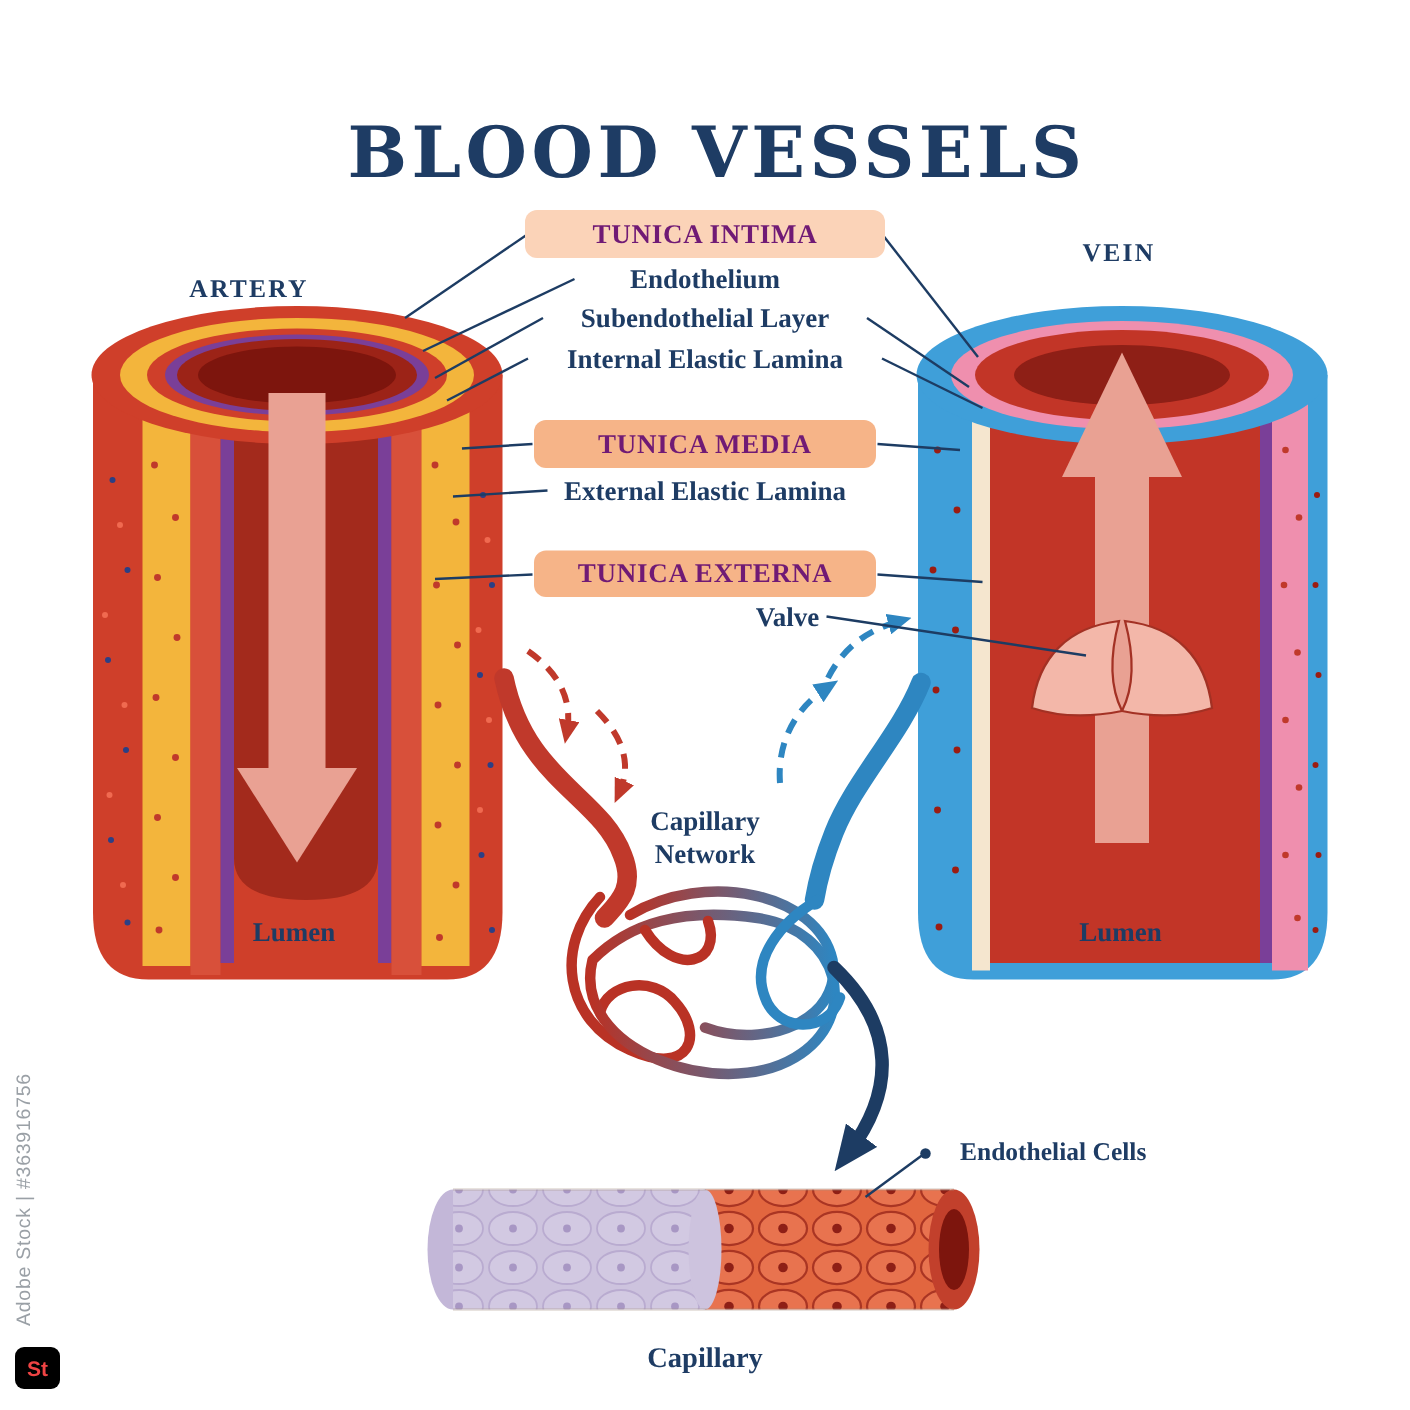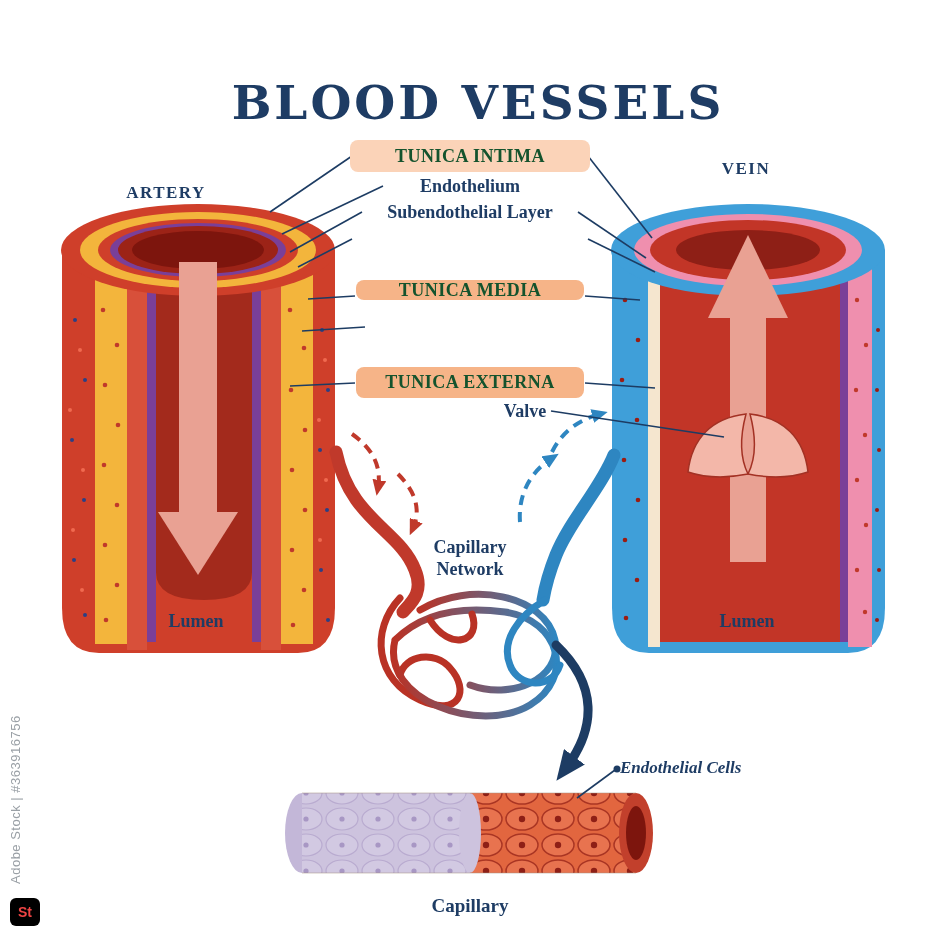--- a/index.html
+++ b/index.html
@@ -5,21 +5,21 @@
   html,body{margin:0;padding:0;background:#ffffff;}
   .canvas{position:relative;width:940px;height:940px;background:#ffffff;overflow:hidden;
           font-family:"Liberation Serif", serif;color:#1e3c64;}
   svg{position:absolute;left:0;top:0;}
   .lbl{position:absolute;font-weight:bold;white-space:nowrap;color:#1e3c64;}
   .title{position:absolute;left:0;right:0;top:44px;text-align:center;
          font-family:"DejaVu Serif", serif;font-weight:bold;font-size:47px;
          letter-spacing:3px;color:#1e3c64;margin-left:16px;}
   .vessel-name{font-size:17px;letter-spacing:1.5px;text-align:center;}
   .hl-box{position:absolute;border-radius:8px;display:flex;align-items:center;justify-content:center;
-          font-weight:bold;font-size:18px;letter-spacing:0.5px;color:#14532d;}
+          font-weight:bold;font-size:18px;letter-spacing:0.5px;color:#701a75;}
   .hl-light{background:#fbd3b8;}
   .hl-dark{background:#f6b488;}
   .mid-lbl{font-size:18px;text-align:center;}
   .small-lbl{font-size:17px;}
   .wm-side{position:absolute;left:8px;top:884px;transform:rotate(-90deg);transform-origin:0 0;
            font-family:"Liberation Sans", sans-serif;font-size:13px;font-weight:normal;
            color:#9aa0a6;letter-spacing:0.5px;white-space:nowrap;}
   .wm-logo{position:absolute;left:10px;top:898px;width:30px;height:28px;background:#000;
            border-radius:6px;color:#ef4444;display:flex;align-items:center;justify-content:center;
            font-family:"Liberation Sans", sans-serif;font-weight:bold;font-size:14px;}
@@ -227,37 +227,39 @@
   <h1 class="title">BLOOD VESSELS</h1>
 
   <div class="lbl vessel-name" style="left:106px;top:159px;width:120px;margin-top:24px;">ARTERY</div>
   <div class="lbl vessel-name" style="left:696px;top:159px;width:100px;">VEIN</div>
 
   <div class="hl-box hl-light" style="left:350px;top:140px;width:240px;height:32px;">
     <span>TUNICA INTIMA</span>
   </div>
   <div class="lbl mid-lbl" style="left:350px;top:176px;width:240px;">Endothelium</div>
   <div class="lbl mid-lbl" style="left:350px;top:202px;width:240px;">Subendothelial Layer</div>
-
-  <div class="hl-box hl-dark" style="left:356px;top:280px;width:228px;height:20px;">
+  <div class="lbl mid-lbl" style="left:350px;top:229px;width:240px;">Internal Elastic Lamina</div>
+
+  <div class="hl-box hl-dark" style="left:356px;top:280px;width:228px;height:32px;">
     <span>TUNICA MEDIA</span>
   </div>
+  <div class="lbl mid-lbl" style="left:350px;top:317px;width:240px;">External Elastic Lamina</div>
 
   <div class="hl-box hl-dark" style="left:356px;top:367px;width:228px;height:31px;">
     <span>TUNICA EXTERNA</span>
   </div>
   <div class="lbl mid-lbl" style="left:480px;top:401px;width:90px;">Valve</div>
 
   <div class="lbl mid-lbl" style="left:400px;top:537px;width:140px;">Capillary</div>
   <div class="lbl mid-lbl" style="left:400px;top:559px;width:140px;">Network</div>
 
   <div class="lbl mid-lbl" style="left:146px;top:611px;width:100px;">Lumen</div>
   <div class="lbl mid-lbl" style="left:697px;top:611px;width:100px;">Lumen</div>
 
-  <div class="lbl small-lbl" style="left:620px;top:758px;font-style:italic;">Endothelial Cells</div>
+  <div class="lbl small-lbl" style="left:640px;top:758px;">Endothelial Cells</div>
   <div class="lbl mid-lbl" style="left:390px;top:895px;width:160px;font-size:19px;">Capillary</div>
 
   <div class="wm-side">Adobe Stock | #363916756</div>
   <div class="wm-logo">
     <span>St</span>
   </div>
 
 </div>
 
 </body></html>

